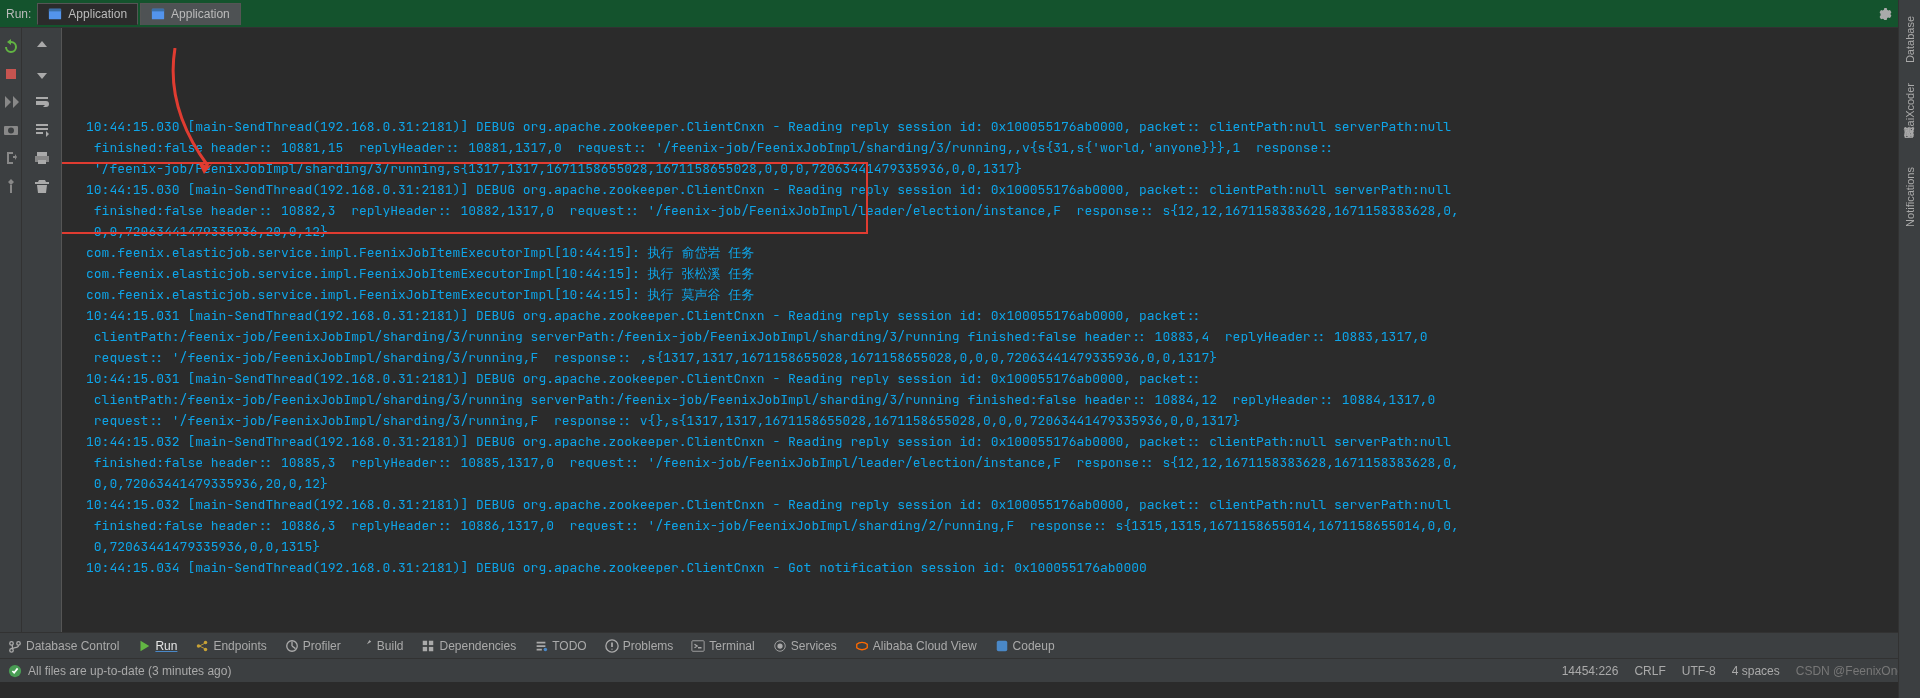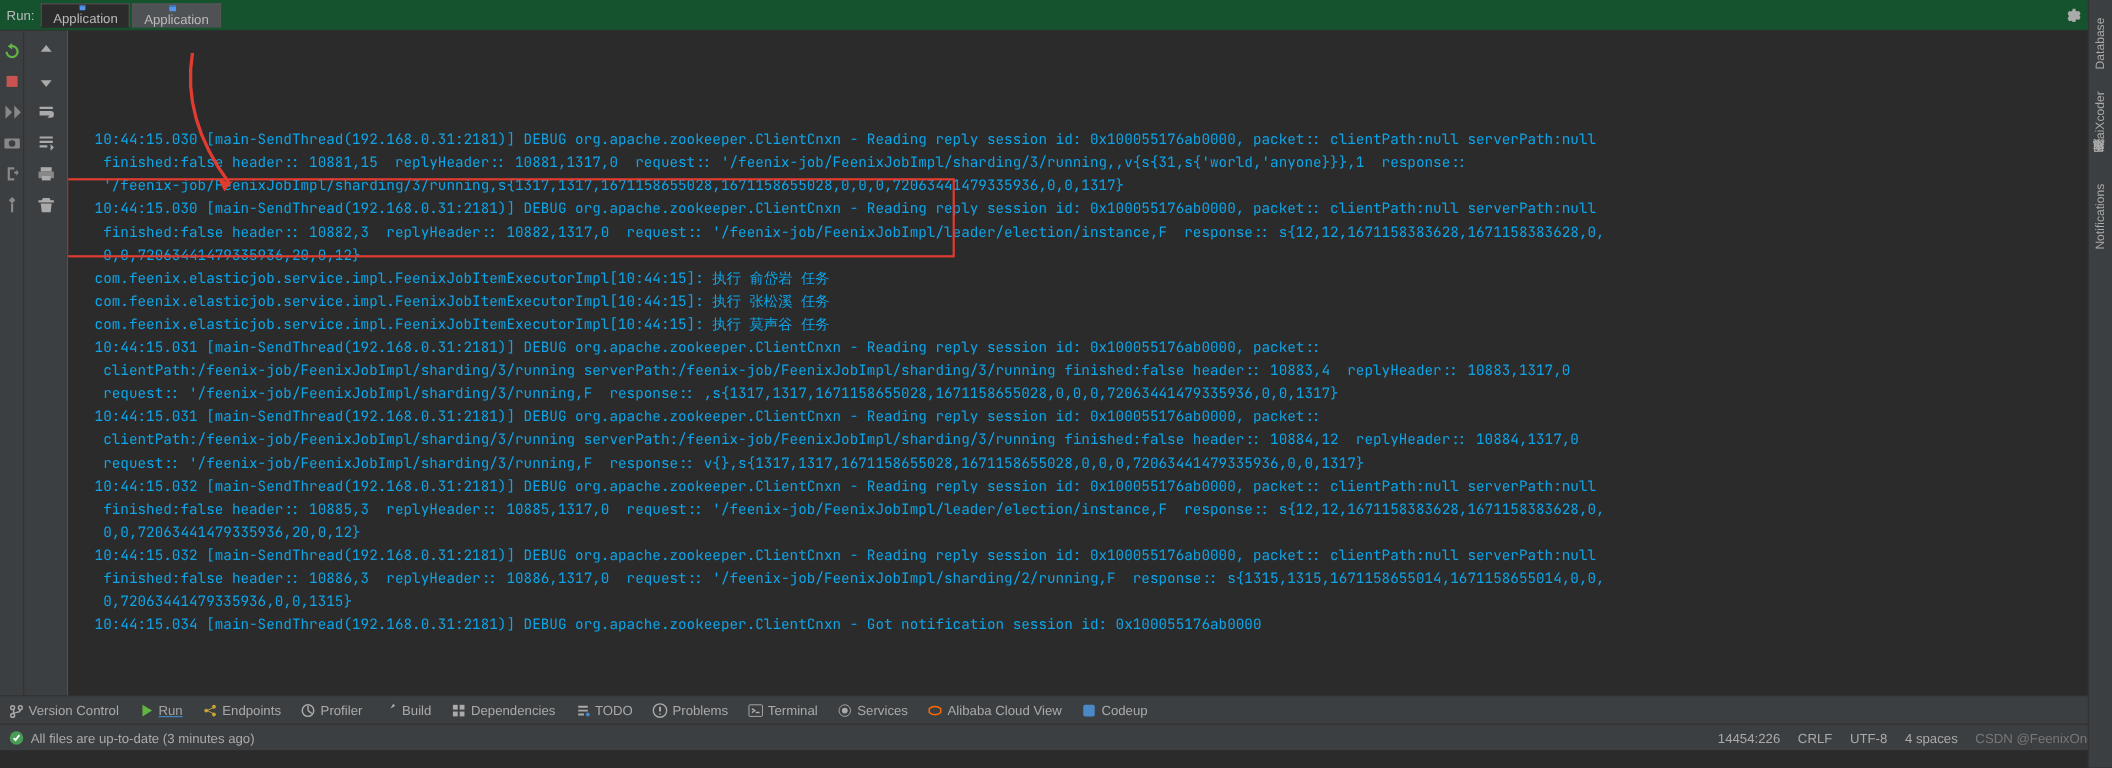--- a/index.html
+++ b/index.html
@@ -6,21 +6,21 @@
   body {
     background:#2b2b2b; color:#bbbbbb;
     font-family:"Segoe UI",Arial,sans-serif; font-size:12px;
     width:1920px; height:698px; overflow:hidden; position:relative;
   }
   .top-row { height:28px; background:#14532d; border-bottom:1px solid #323232;
              display:flex; align-items:center; padding:0 6px; }
   .run-label { color:#bbbbbb; margin-right:6px; }
   .tab { display:flex; align-items:center; height:22px; padding:0 10px; margin-right:2px;
          border-top:1px solid #555; border-left:1px solid #555; border-right:1px solid #555;
-         background:#4e5254; color:#bbbbbb; cursor:pointer;flex-direction:column; }
+         background:#4e5254; color:#bbbbbb; cursor:pointer; }
   .tab.active { background:#2b2b2b; border-bottom:1px solid #2b2b2b; }
   .tab-icon { width:14px; height:14px; margin-right:6px; }
   .spacer { flex:1; }
   .gear, .minus { width:16px; height:16px; margin-left:6px; fill:#aaa; cursor:pointer; }
   .main { display:flex; height:604px; }
   .gutter { width:22px; background:#3c3f41; display:flex; flex-direction:column; align-items:center;
             padding-top:4px; border-right:1px solid #323232; }
   .g-ico { width:16px; height:16px; margin:6px 0; cursor:pointer; }
   .left-col { width:40px; background:#3c3f41; display:flex; flex-direction:column; align-items:center;
               padding-top:4px; border-right:1px solid #555; }
@@ -29,21 +29,21 @@
     flex:1; background:#2b2b2b; color:#0ea5e9;
     font-family:"JetBrains Mono","Consolas","Courier New",monospace; font-size:13px;
     line-height:21px; padding:4px 0 0 24px; white-space:pre; overflow:hidden; position:relative;
   }
   .hl-box { position:absolute; border:2px solid #e03c31; pointer-events:none;
             left:-2px; top:134px; width:808px; height:72px; }
   .arrow { position:absolute; left:98px; top:20px; pointer-events:none; }
   .bottom-tabs { height:26px; background:#3c3f41; border-top:1px solid #323232;
                  display:flex; align-items:center; padding:0 8px; }
   .btab { display:flex; align-items:center; margin-right:18px; color:#aaa; cursor:pointer; }
-  .btab.active { color:#a3a3a3; text-decoration:underline; text-decoration-color:#4a88c7;align-items:flex-end; }
+  .btab.active { color:#e5e5e5; text-decoration:underline; text-decoration-color:#4a88c7;align-items:flex-end; }
   .btab svg { width:14px; height:14px; margin-right:4px; }
   .status-bar { height:24px; background:#3c3f41; border-top:1px solid #323232;
                 display:flex; align-items:center; padding:0 8px; color:#aaa; }
   .ok-icon { width:14px; height:14px; margin-right:6px; }
   .st-right { margin-left:auto; display:flex; align-items:center; }
   .st-right span { margin:0 8px; }
   .right-strip { position:absolute; right:0; top:0; width:22px; height:698px;
                  background:#3c3f41; border-left:1px solid #323232;
                  display:flex; flex-direction:column; align-items:center; padding-top:6px; }
   .rs-txt { writing-mode:vertical-rl; transform:rotate(180deg);
@@ -131,21 +131,21 @@
       <path d="M48 118 l-10 -4 l6 12 l8 -10 z" fill="#e03c31"></path>
     </svg>
   <div>10:44:15.030 [main-SendThread(192.168.0.31:2181)] DEBUG org.apache.zookeeper.ClientCnxn - Reading reply session id: 0x100055176ab0000, packet:: clientPath:null serverPath:null</div><div> finished:false header:: 10881,15  replyHeader:: 10881,1317,0  request:: '/feenix-job/FeenixJobImpl/sharding/3/running,,v{s{31,s{'world,'anyone}}},1  response::</div><div> '/feenix-job/FeenixJobImpl/sharding/3/running,s{1317,1317,1671158655028,1671158655028,0,0,0,72063441479335936,0,0,1317}</div><div>10:44:15.030 [main-SendThread(192.168.0.31:2181)] DEBUG org.apache.zookeeper.ClientCnxn - Reading reply session id: 0x100055176ab0000, packet:: clientPath:null serverPath:null </div><div> finished:false header:: 10882,3  replyHeader:: 10882,1317,0  request:: '/feenix-job/FeenixJobImpl/leader/election/instance,F  response:: s{12,12,1671158383628,1671158383628,0,</div><div> 0,0,72063441479335936,20,0,12}</div><div>com.feenix.elasticjob.service.impl.FeenixJobItemExecutorImpl[10:44:15]: 执行 俞岱岩 任务</div><div>com.feenix.elasticjob.service.impl.FeenixJobItemExecutorImpl[10:44:15]: 执行 张松溪 任务</div><div>com.feenix.elasticjob.service.impl.FeenixJobItemExecutorImpl[10:44:15]: 执行 莫声谷 任务</div><div>10:44:15.031 [main-SendThread(192.168.0.31:2181)] DEBUG org.apache.zookeeper.ClientCnxn - Reading reply session id: 0x100055176ab0000, packet::</div><div> clientPath:/feenix-job/FeenixJobImpl/sharding/3/running serverPath:/feenix-job/FeenixJobImpl/sharding/3/running finished:false header:: 10883,4  replyHeader:: 10883,1317,0 </div><div> request:: '/feenix-job/FeenixJobImpl/sharding/3/running,F  response:: ,s{1317,1317,1671158655028,1671158655028,0,0,0,72063441479335936,0,0,1317}</div><div>10:44:15.031 [main-SendThread(192.168.0.31:2181)] DEBUG org.apache.zookeeper.ClientCnxn - Reading reply session id: 0x100055176ab0000, packet::</div><div> clientPath:/feenix-job/FeenixJobImpl/sharding/3/running serverPath:/feenix-job/FeenixJobImpl/sharding/3/running finished:false header:: 10884,12  replyHeader:: 10884,1317,0 </div><div> request:: '/feenix-job/FeenixJobImpl/sharding/3/running,F  response:: v{},s{1317,1317,1671158655028,1671158655028,0,0,0,72063441479335936,0,0,1317}</div><div>10:44:15.032 [main-SendThread(192.168.0.31:2181)] DEBUG org.apache.zookeeper.ClientCnxn - Reading reply session id: 0x100055176ab0000, packet:: clientPath:null serverPath:null</div><div> finished:false header:: 10885,3  replyHeader:: 10885,1317,0  request:: '/feenix-job/FeenixJobImpl/leader/election/instance,F  response:: s{12,12,1671158383628,1671158383628,0,</div><div> 0,0,72063441479335936,20,0,12}</div><div>10:44:15.032 [main-SendThread(192.168.0.31:2181)] DEBUG org.apache.zookeeper.ClientCnxn - Reading reply session id: 0x100055176ab0000, packet:: clientPath:null serverPath:null</div><div> finished:false header:: 10886,3  replyHeader:: 10886,1317,0  request:: '/feenix-job/FeenixJobImpl/sharding/2/running,F  response:: s{1315,1315,1671158655014,1671158655014,0,0,</div><div> 0,72063441479335936,0,0,1315}</div><div>10:44:15.034 [main-SendThread(192.168.0.31:2181)] DEBUG org.apache.zookeeper.ClientCnxn - Got notification session id: 0x100055176ab0000</div></div>
 </div>
 
 <div class="bottom-tabs" id="btabs">
     <div class="btab">
       <svg viewBox="0 0 16 16">
         <path d="M4 3a2 2 0 100 4 2 2 0 000-4zm8 0a2 2 0 100 4 2 2 0 000-4zM4 11a2 2 0 100 4 2 2 0 000-4zm1-4v4m7-4c0 4-6 2-6 4" stroke="#aaa" fill="none" stroke-width="1.5"></path>
       </svg>
-      <span>Version Control</span>
+      <span>Database Control</span>
     </div>
     <div class="btab active">
       <svg viewBox="0 0 16 16">
         <path d="M4 2l10 6-10 6z" fill="#62b543"></path>
       </svg>
       <span>Run</span>
     </div>
     <div class="btab">
       <svg viewBox="0 0 16 16">
         <circle cx="4" cy="8" r="2" fill="#c9a336"></circle>

